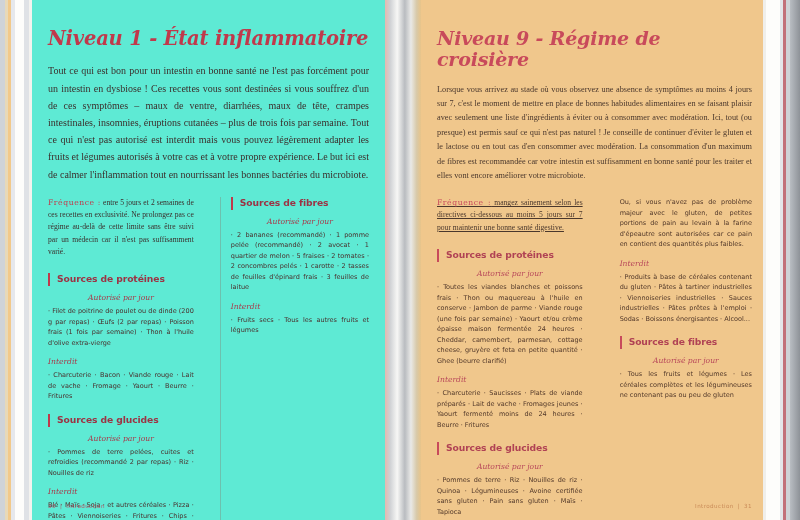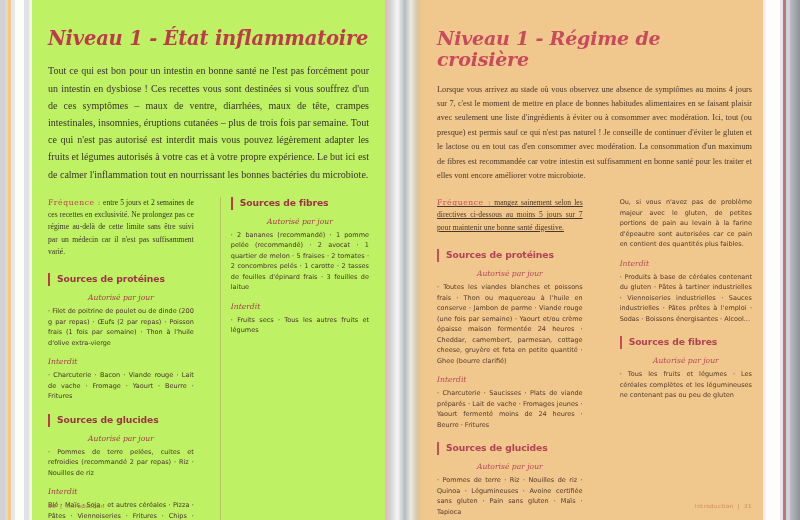--- a/index.html
+++ b/index.html
@@ -26,21 +26,21 @@
   .edge-r4{right:17px;width:3px;background:#e4e6ea;}
   .edge-r5{right:20px;width:14px;background:#fdfdfb;}
   .edge-r6{right:34px;width:3px;background:#f0efeb;}
 
   
   .gutter{position:absolute;top:0;bottom:0;left:385px;width:36px;z-index:5;
     background:linear-gradient(90deg,#e6b9ae 0%,#cfd1d4 14%,#f7f7f5 34%,#b9bcc0 55%,#e9e9e7 72%,#d8c9a8 88%,#e8c489 100%);}
 
   
   .page{position:absolute;top:0;bottom:0;padding:22px 0 0 0;box-sizing:border-box;}
-  .page-left{left:32px;width:353px;background:#bef264;}
+  .page-left{left:32px;width:353px;background:#5eead4;}
   .page-right{left:421px;width:345px;background:#f0c78c;}
 
   .page-inner{box-sizing:border-box;height:100%;position:relative;}
   .page-left .page-inner{padding:0 16px 0 16px;}
   .page-right .page-inner{padding:0 14px 0 16px;}
 
   
   .title{
     font-family:"DejaVu Serif", serif;
     font-style:italic;font-weight:bold;
@@ -188,21 +188,21 @@
       </div>
     </div>
   </div>
 
   <div class="gutter"></div>
 
   <div class="page page-right">
     <div class="page-inner">
       <div class="grain"></div>
 
-      <div class="title">Niveau 1 - Régime de croisière</div>
+      <div class="title">Niveau 9 - Régime de croisière</div>
 
       <p class="intro">Lorsque vous arrivez au stade où vous observez une absence de symptômes au moins 4 jours sur 7, c'est le moment de mettre en place de bonnes habitudes alimentaires en se faisant plaisir avec seulement une liste d'ingrédients à éviter ou à consommer avec modération. Ici, tout (ou presque) est permis sauf ce qui n'est pas naturel ! Je conseille de continuer d'éviter le gluten et le lactose ou en tout cas d'en consommer avec modération. La consommation d'un maximum de fibres est recommandée car votre intestin est suffisamment en bonne santé pour les traiter et elles vont encore améliorer votre microbiote.</p>
 
       <div class="cols">
 
         <div class="col col-a">
 
           <p class="freq"><b>Fréquence :</b><span> mangez sainement selon les directives ci-dessous au moins 5 jours sur 7 pour maintenir une bonne santé digestive.</span></p>
 
           <div class="sec">

